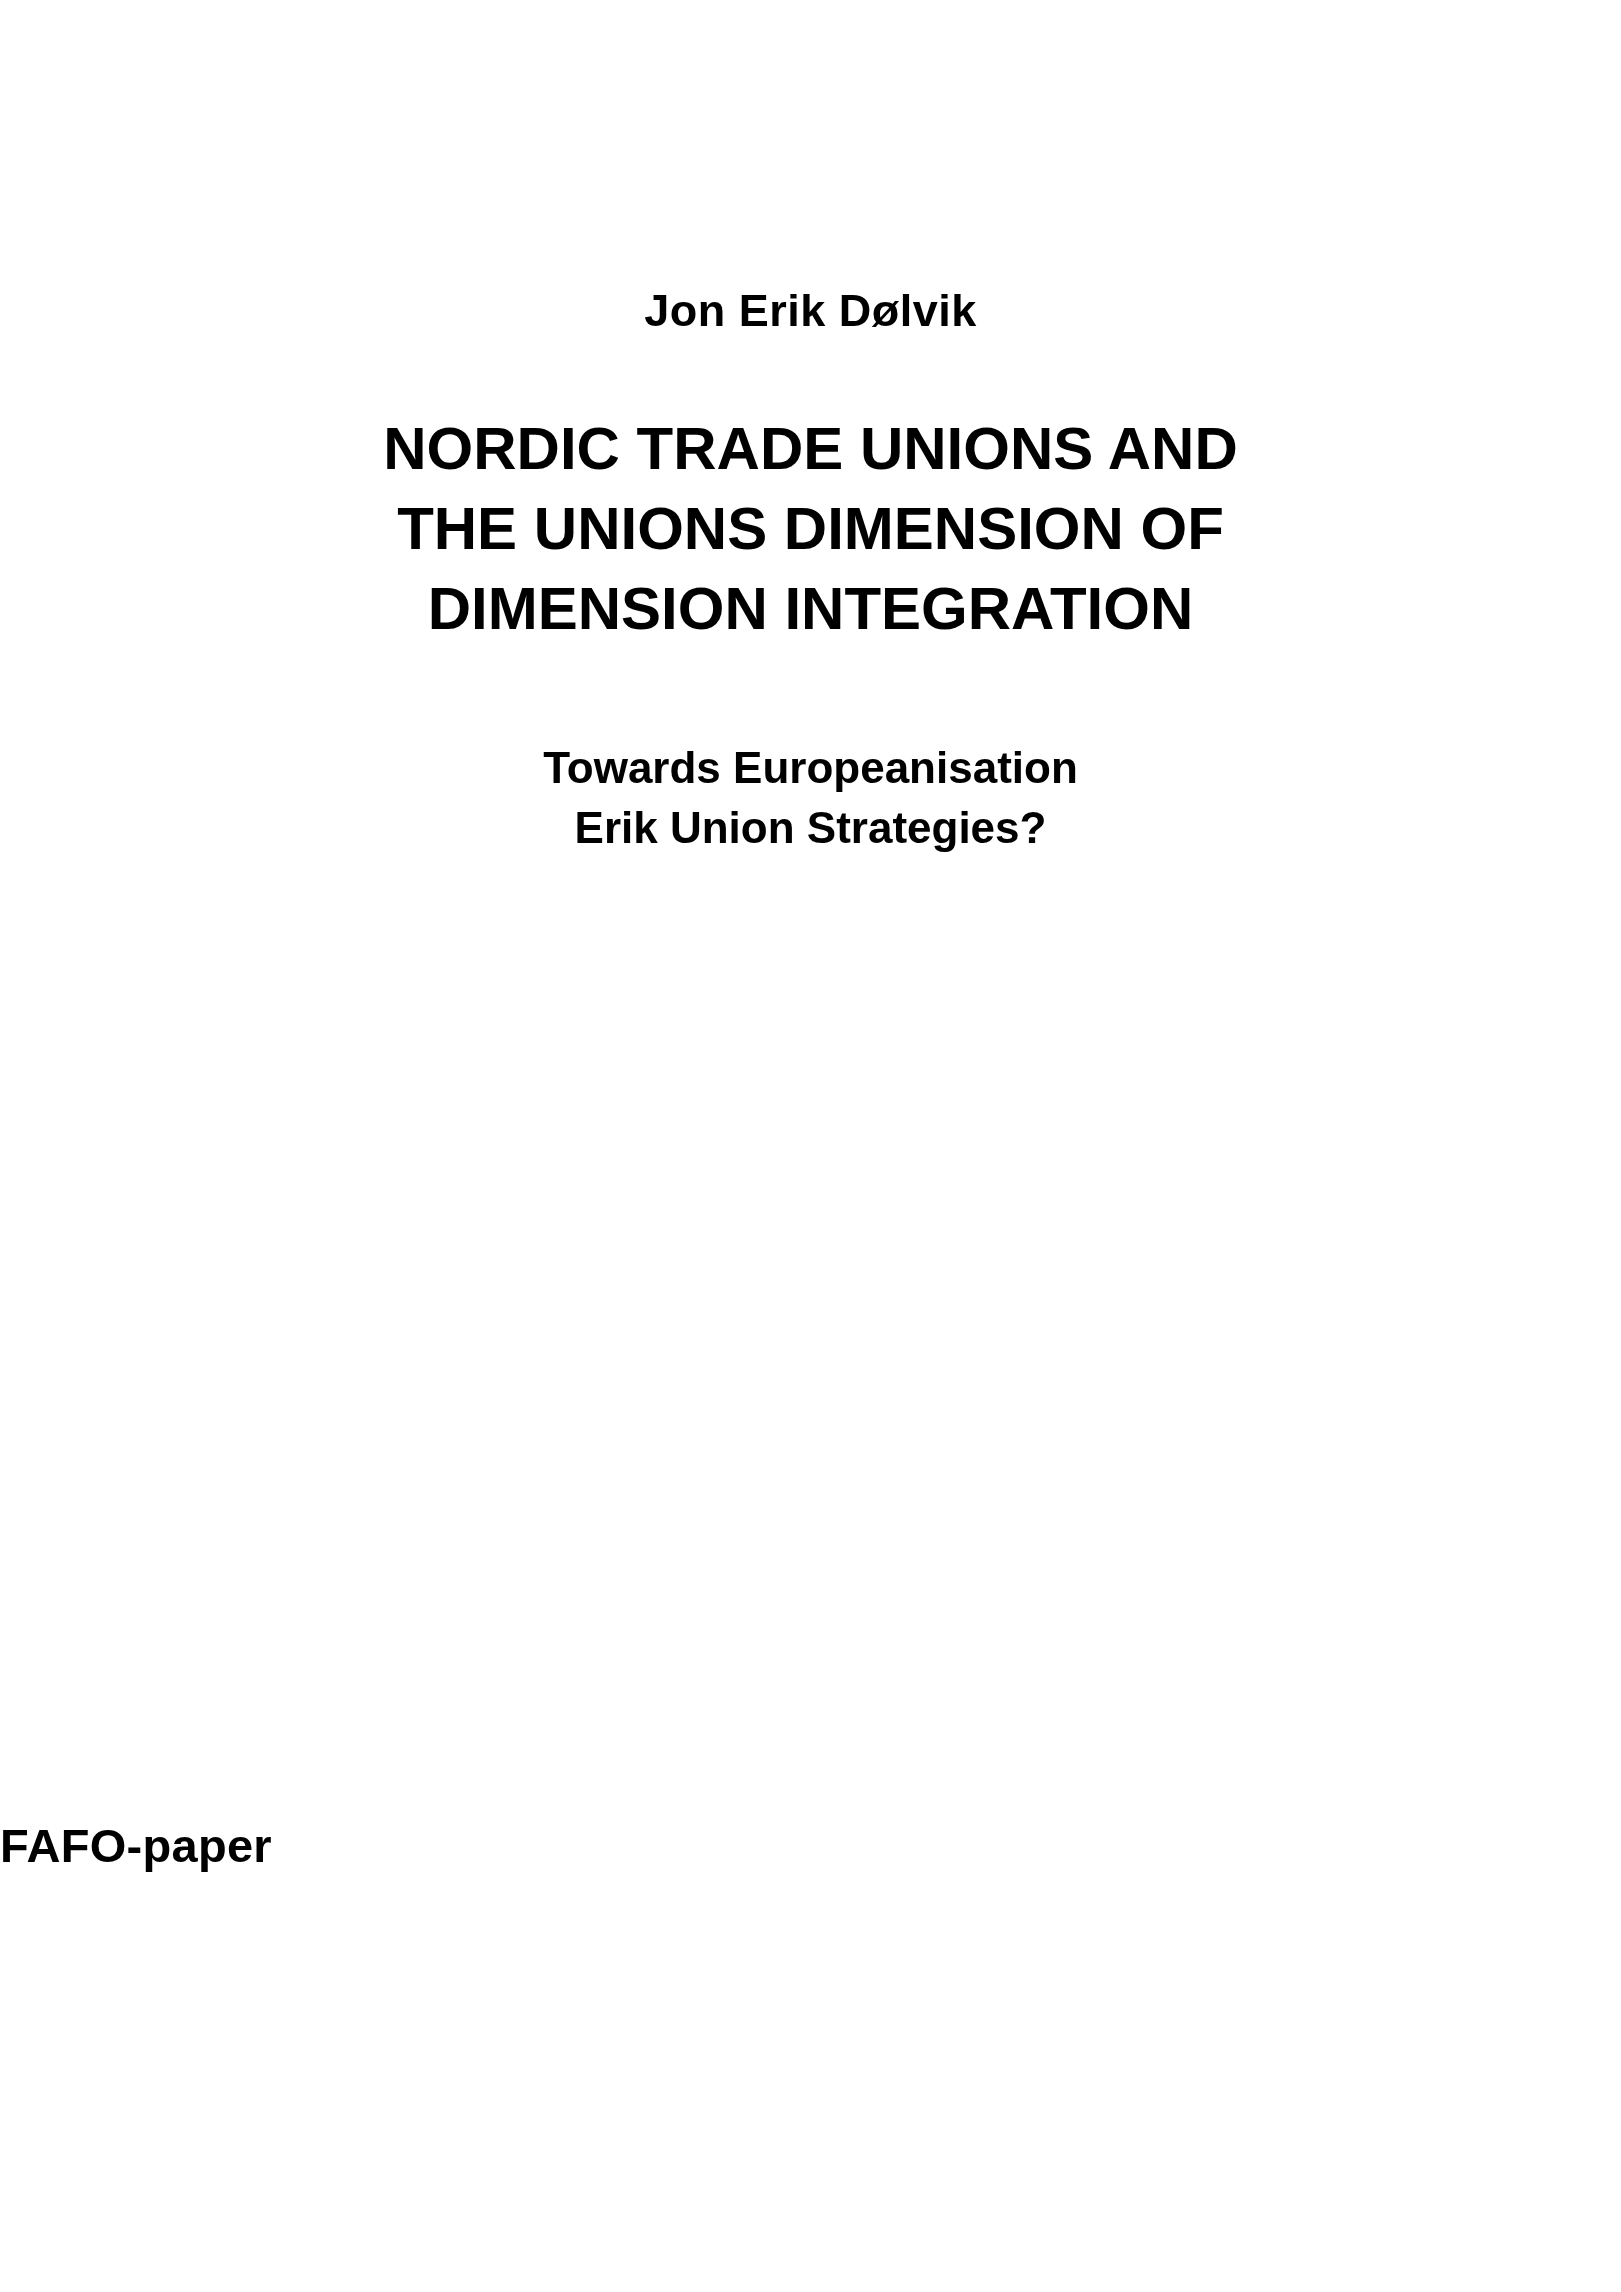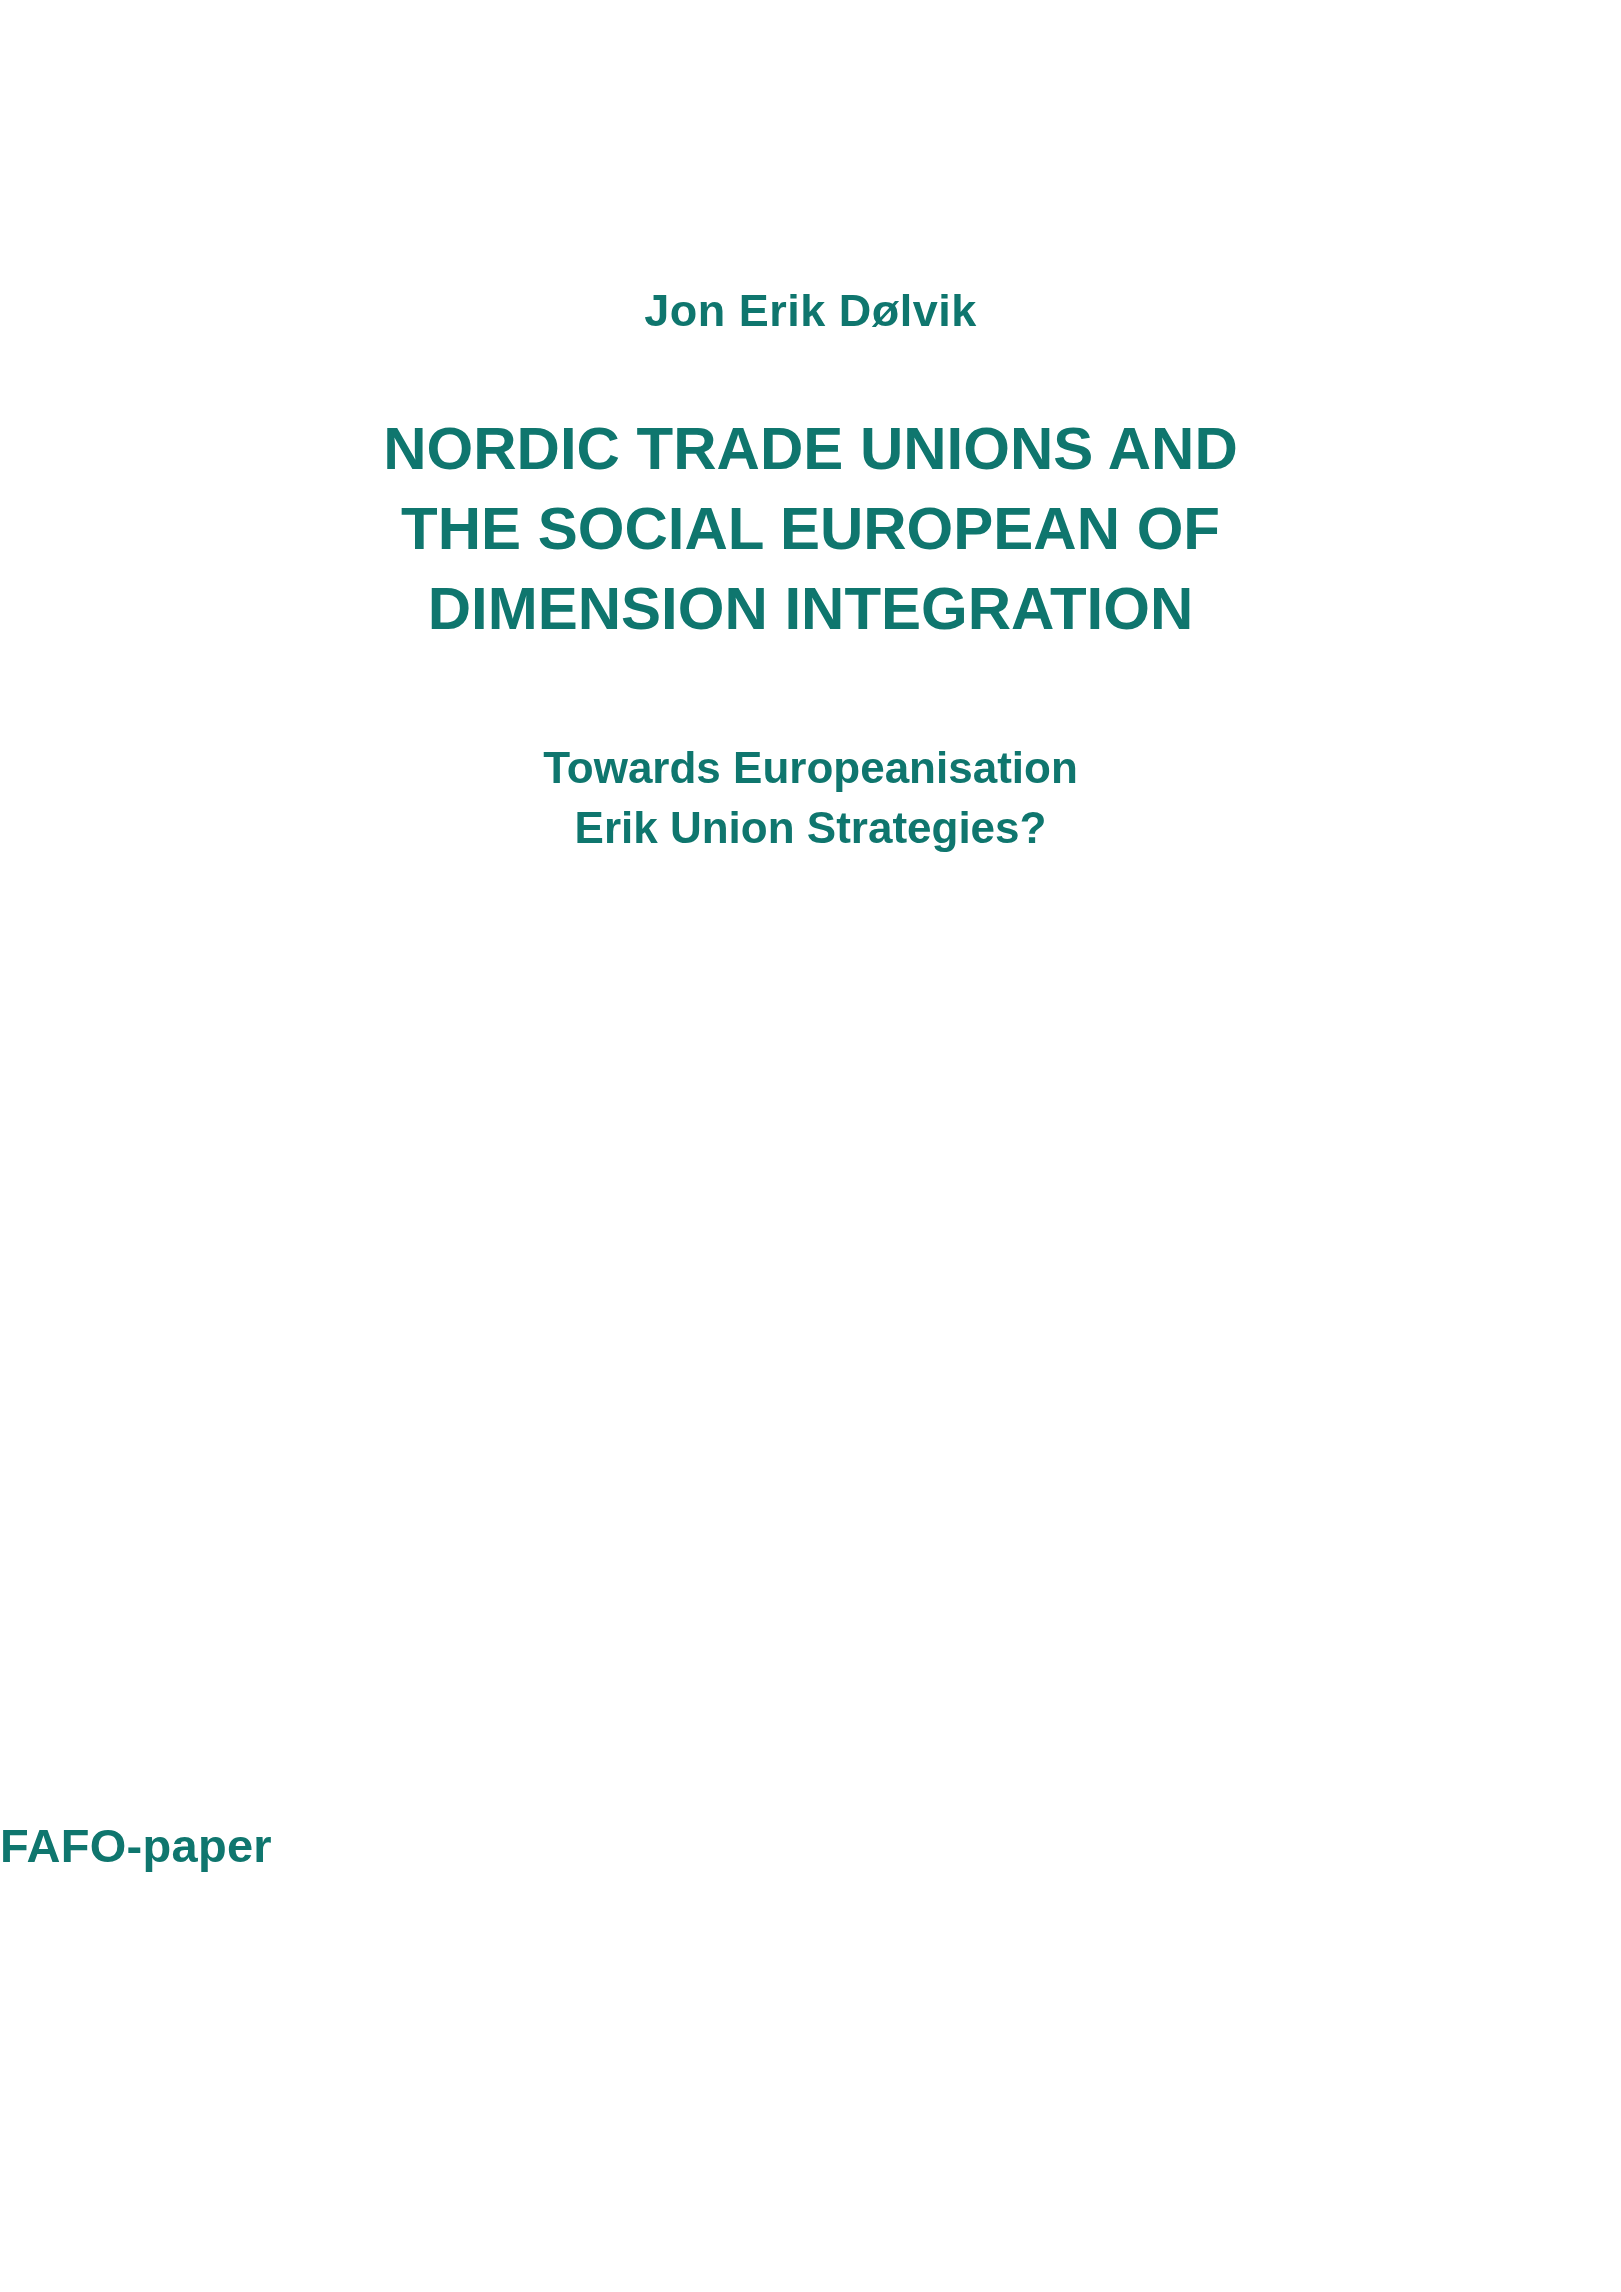--- a/index.html
+++ b/index.html
@@ -8,21 +8,21 @@
     background: #ffffff;
   }
   .page {
     position: relative;
     width: 1621px;
     height: 2293px;
     background: #ffffff;
     margin: 0 auto;
     overflow: hidden;
     font-family: "Liberation Sans", sans-serif;
-    color: #0f766e;
+    color: #000000;
   }
   .title-block {
     position: absolute;
     left: 0;
     right: 0;
     top: 284px;
     text-align: center;
   }
   .author {
     font-size: 45px;
@@ -68,21 +68,21 @@
 <body>
 
 <div class="page">
 
   <div class="title-block">
 
     <div class="author">Jon Erik Dølvik</div>
 
     <h1 class="main-title">
       <span class="tline">NORDIC TRADE UNIONS AND</span>
-      <span class="tline">THE SOCIAL EUROPEAN OF</span>
+      <span class="tline">THE UNIONS DIMENSION OF</span>
       <span class="tline">DIMENSION INTEGRATION</span>
     </h1>
 
     <h2 class="subtitle">
       <span class="sline">Towards Europeanisation</span>
       <span class="sline">Erik Union Strategies?</span>
     </h2>
 
   </div>
 

